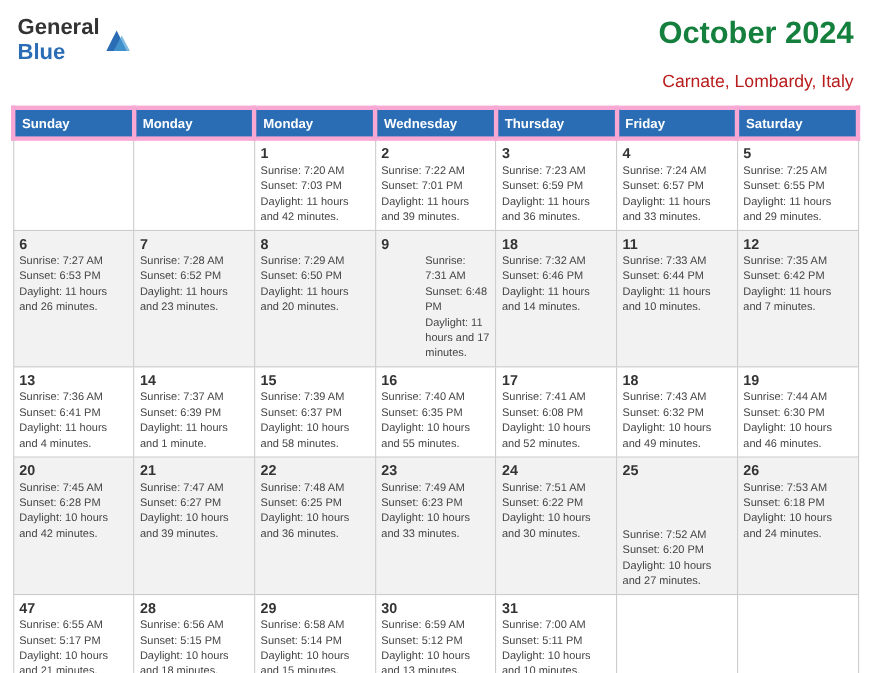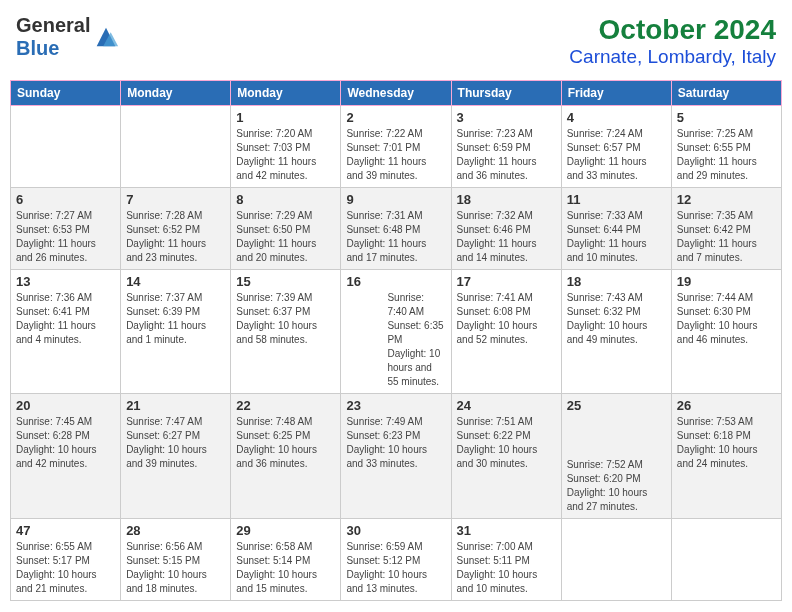--- a/index.html
+++ b/index.html
@@ -38,36 +38,37 @@
     }
     .title-block {
       text-align: right;
     }
     .month-title {
       font-size: 28px;
       font-weight: bold;
       color: #15803d;
     }
     .location {
-      font-size: 19px;
-      color: #1d4ed8;
+      font-size: 16px;
+      color: #b91c1c;
+      margin-top: 20px;
     }
     .calendar {
       width: 100%;
       border-collapse: collapse;
       font-size: 11px;
     }
     .calendar th {
       background-color: #2a6db5;
       color: #fff;
       text-align: left;
       padding: 5px 6px;
       font-size: 12px;
       font-weight: bold;
-      border: 1px solid #f9a8d4;
+      border: 4px solid #f9a8d4;
     }
     .calendar td {
       border: 1px solid #ccc;
       vertical-align: top;
       padding: 4px 5px;
       width: calc(100% / 7);
       min-height: 80px;
       height: 80px;
     }
     .day-number {
@@ -176,21 +177,21 @@
 Daylight: 11 hours and 23 minutes.</div>
         </td>
         <td>
           <span class="day-number">8</span>
           <div class="day-info" style="white-space: pre-line;">Sunrise: 7:29 AM
 Sunset: 6:50 PM
 Daylight: 11 hours and 20 minutes.</div>
         </td>
         <td>
           <span class="day-number">9</span>
-          <div class="day-info" style="white-space: pre-line;">Sunrise: 7:31 AM
+          <div class="day-info" style="white-space: pre-line; margin-left: 40px;">Sunrise: 7:31 AM
 Sunset: 6:48 PM
 Daylight: 11 hours and 17 minutes.</div>
         </td>
         <td>
           <span class="day-number">18</span>
           <div class="day-info" style="white-space: pre-line;">Sunrise: 7:32 AM
 Sunset: 6:46 PM
 Daylight: 11 hours and 14 minutes.</div>
         </td>
         <td>
@@ -220,21 +221,21 @@
 Daylight: 11 hours and 1 minute.</div>
         </td>
         <td>
           <span class="day-number">15</span>
           <div class="day-info" style="white-space: pre-line;">Sunrise: 7:39 AM
 Sunset: 6:37 PM
 Daylight: 10 hours and 58 minutes.</div>
         </td>
         <td>
           <span class="day-number">16</span>
-          <div class="day-info" style="white-space: pre-line; margin-left: 41px;">Sunrise: 7:40 AM
+          <div class="day-info" style="white-space: pre-line;">Sunrise: 7:40 AM
 Sunset: 6:35 PM
 Daylight: 10 hours and 55 minutes.</div>
         </td>
         <td>
           <span class="day-number">17</span>
           <div class="day-info" style="white-space: pre-line;">Sunrise: 7:41 AM
 Sunset: 6:08 PM
 Daylight: 10 hours and 52 minutes.</div>
         </td>
         <td>

